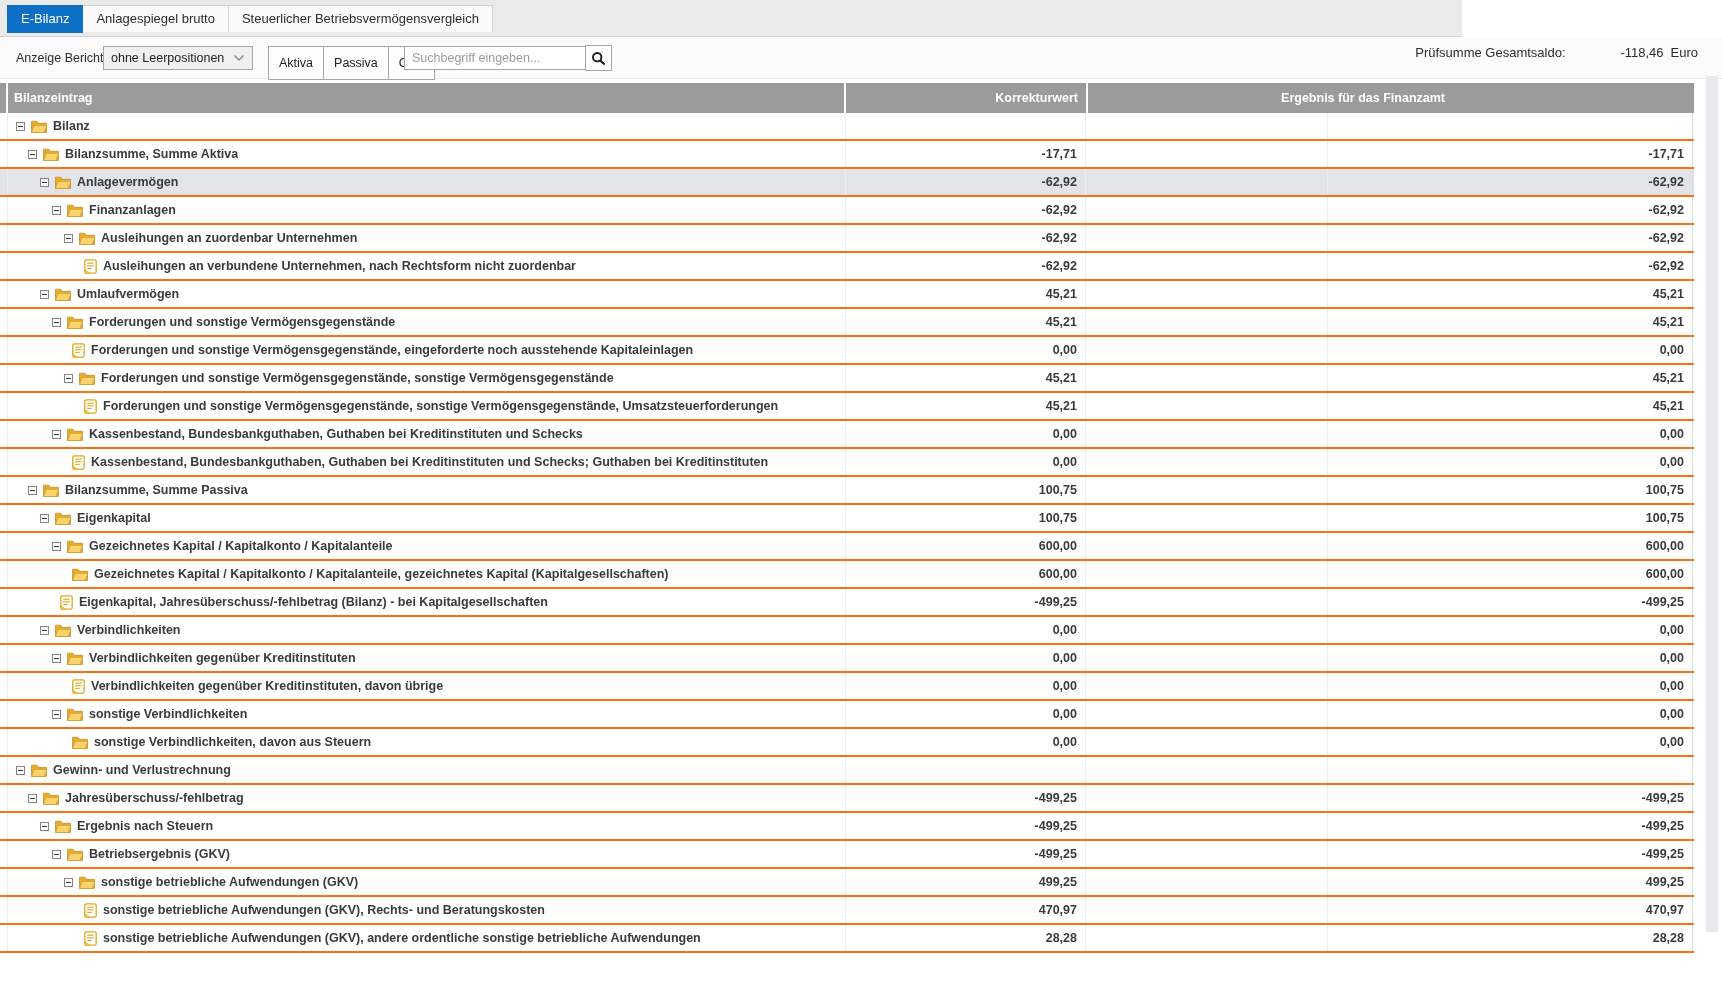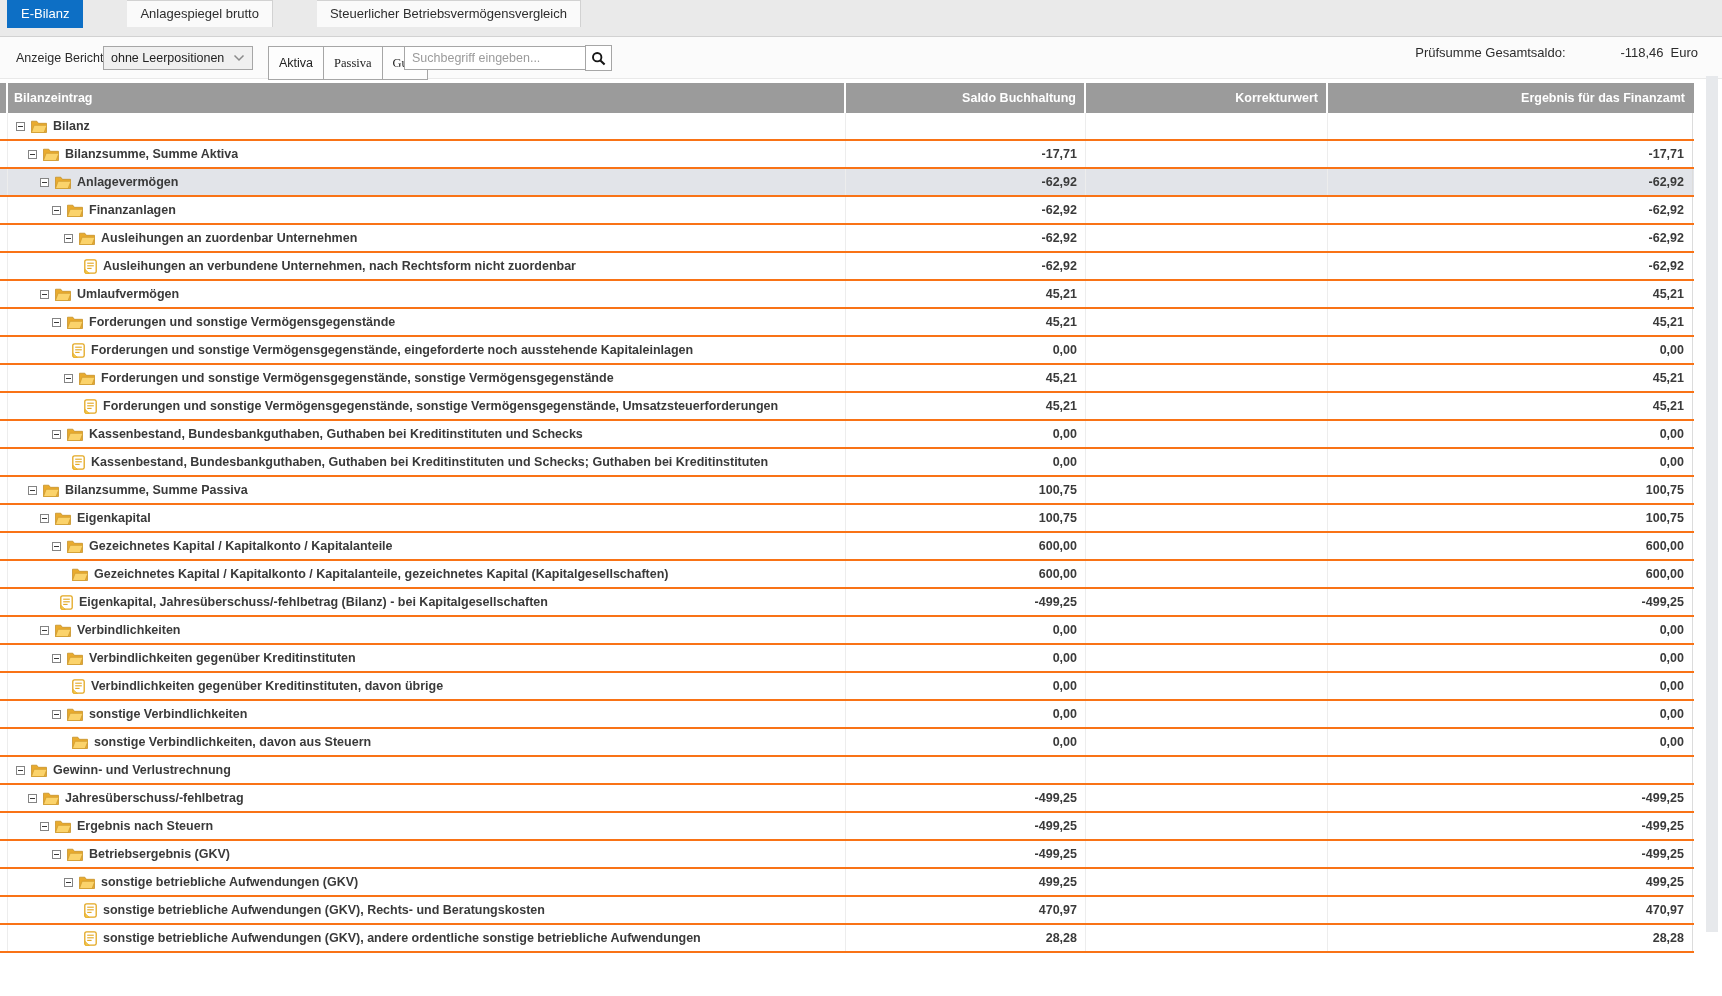--- a/index.html
+++ b/index.html
@@ -4,23 +4,23 @@
 <style>
   * { box-sizing: border-box; }
   html,body { margin:0; padding:0; }
   body {
     width:1722px; height:996px; position:relative; overflow:hidden;
     background:#ffffff; font-family:"Liberation Sans", sans-serif; color:#3a3a3a;
   }
 
   
   .tabbar {
-    position:absolute; top:0; left:0; width:1722px; height:37px;
+    position:absolute; top:0; left:0; width:1462px; height:37px;
     background:#eaeaea; border-bottom:1px solid #d2d2d2;
-    display:flex; align-items:flex-start; padding-left:7px;gap:44px;
+    display:flex; align-items:center; padding-left:7px;
   }
   .tab {
     height:27px; line-height:26px; padding:0 13px; font-size:13px;
     background:#fafafa; color:#2d2d2d; border:1px solid #d2d2d2; border-bottom:none;
     white-space:nowrap; cursor:default;
   }
   .tab + .tab { border-left:none; }
   .tab.active {
     background:#0d6fc5; color:#ffffff; border-color:#0d6fc5;
     height:28px; margin-bottom:-1px; position:relative; z-index:2;
@@ -36,21 +36,21 @@
     position:absolute; left:103px; top:9px; width:150px; height:24px;
     background:#f0f0f0; border:1px solid #a6a6a6;
     display:flex; align-items:center; padding:0 7px; font-size:12.5px; color:#222;
   }
   .combobox .cb-text { flex:1; white-space:nowrap; overflow:hidden; }
   .btn-group { position:absolute; left:268px; top:9px; display:flex; }
   .vbtn {
     height:24px; padding:16px 10px; background:#fdfdfd; border:1px solid #a6a6a6;
     font-size:12.5px; color:#222; display:flex; align-items:center; white-space:nowrap;
   }
-  .vbtn + .vbtn { border-left:none;font-family:Liberation Serif, serif; }
+  .vbtn + .vbtn { border-left:none; }
   .searchbox {
     position:absolute; left:404px; top:9px; width:208px; height:24px;
     background:#ffffff; border:1px solid #a6a6a6; display:flex; align-items:center;
   }
   .searchbox input {
     flex:1; min-width:0; border:none; outline:none; background:transparent;
     font-family:"Liberation Sans", sans-serif; font-size:12.5px; color:#444; padding:0 7px;
   }
   .searchbox input::placeholder { color:#9b9b9b; }
   .clear-btn { padding:0 8px; font-size:12px; font-weight:bold; color:#141414; cursor:default; }
@@ -135,21 +135,20 @@
     <span>Prüfsumme Gesamtsaldo:</span>
     <span class="cs-value">-118,46</span>
     <span class="cs-cur">Euro</span>
   </div>
 </div>
 
 <div class="grid">
   <div class="thead">
     <div class="th th-spacer"></div>
     <div class="th th-name">Bilanzeintrag</div>
-    <div class="th th-num th-saldo">Saldo Buchhaltung</div>
     <div class="th th-num th-korr">Korrekturwert</div>
     <div class="th th-num th-erg">Ergebnis für das Finanzamt</div>
   </div>
   <div class="tbody">
       <div class="tr">
     <div class="td td-spacer"></div>
     <div class="td td-name">
       <span class="indent" style="width: 8px;"></span>
       <span class="expander">
             <span class="minus"></span>

